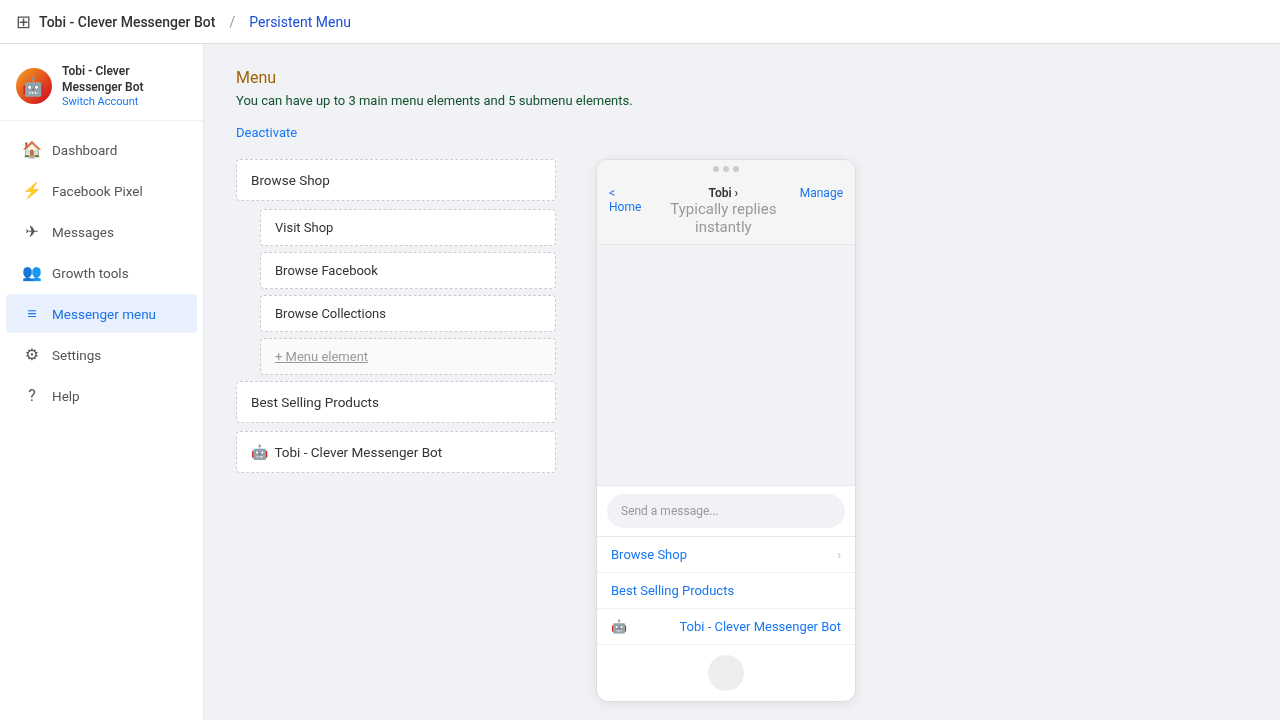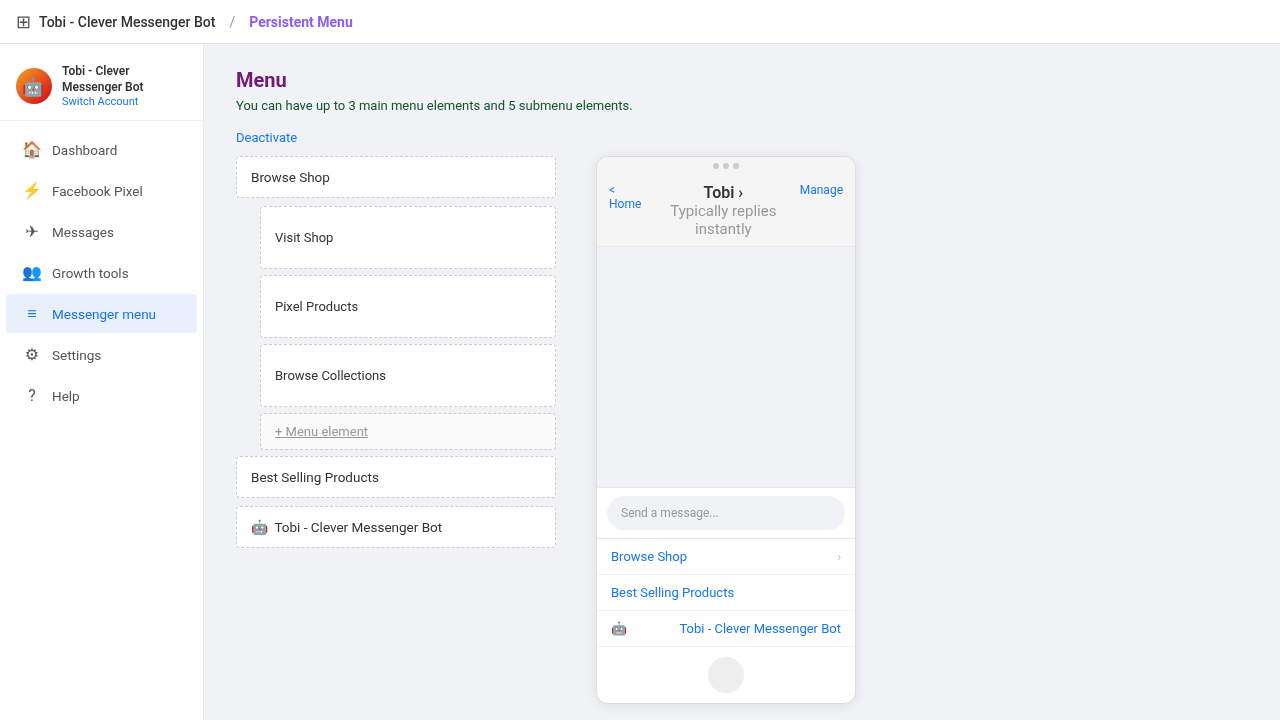--- a/index.html
+++ b/index.html
@@ -12,21 +12,21 @@
       height: 44px;
       display: flex;
       align-items: center;
       padding: 0 16px;
       gap: 8px;
       flex-shrink: 0;
     }
     .top-nav-icon { color: #555; font-size: 18px; }
     .top-nav-app { font-size: 14px; color: #333; font-weight: 500; }
     .top-nav-separator { color: #999; font-size: 14px; margin: 0 6px; }
-    .top-nav-page { font-size: 14px; color: #8b5cf6; font-weight: 700; }
+    .top-nav-page { font-size: 14px; color: #1d4ed8; font-weight: 400; }
 
     
     .layout { display: flex; flex: 1; overflow: hidden; }
 
     
     .sidebar {
       width: 204px;
       background: #fff;
       border-right: 1px solid #e8e8e8;
       display: flex;
@@ -72,23 +72,23 @@
     .sidebar-item .icon { font-size: 16px; width: 20px; text-align: center; }
 
     
     .main-content {
       flex: 1;
       padding: 24px 32px;
       overflow-y: auto;
       background: #f0f2f5;
     }
 
-    .page-title { font-size: 20px; font-weight: 700; color: #701a75; margin-bottom: 6px; }
+    .page-title { font-size: 16px; font-weight: 400; color: #a16207; margin-bottom: 6px; }
     .page-desc { font-size: 13px; color: #14532d; margin-bottom: 14px; }
-    .deactivate-link { font-size: 13px; color: #1877f2; cursor: pointer; text-decoration: none; display: inline-block; margin-bottom: 11px; }
+    .deactivate-link { font-size: 13px; color: #1877f2; cursor: pointer; text-decoration: none; display: inline-block; margin-bottom: 19px; }
 
     
     .menu-editor {
       display: flex;
       gap: 40px;
       align-items: flex-start;
     }
 
     .menu-left {
       flex: 0 0 320px;
@@ -102,21 +102,21 @@
       font-size: 13.5px;
       color: #333;
       margin-bottom: 8px;
       cursor: pointer;
       position: relative;
     }
 
     .menu-item-sub {
       border: 1.5px dashed #ccc;
       border-radius: 4px;
-      padding: 23px 14px;
+      padding: 10px 14px;
       background: #fff;
       font-size: 13px;
       color: #333;
       margin-bottom: 6px;
       margin-left: 24px;
       cursor: pointer;
     }
 
     .menu-item-add {
       border: 1.5px dashed #ccc;
@@ -146,21 +146,21 @@
     .phone-header {
       background: #f5f5f5;
       padding: 8px 12px;
       display: flex;
       align-items: flex-start;
       justify-content: space-between;
       border-bottom: 1px solid #e8e8e8;
     }
     .phone-header-back { font-size: 12px; color: #1877f2; }
     .phone-header-center { text-align: center; }
-    .phone-header-name { font-size: 16px; font-weight: 600; color: #333; }
+    .phone-header-name { font-size: 12px; font-weight: 600; color: #333; }
     .phone-header-sub { font-size: 15px; color: #999; }
     .phone-header-manage { font-size: 12px; color: #1877f2; }
 
     .phone-body {
       height: 240px;
       background: #f0f2f5;
     }
 
     .phone-input-area {
       padding: 8px 10px;
@@ -277,21 +277,21 @@
       <div class="menu-left">
 
         <div class="menu-item-main">
           <span>Browse Shop</span>
         </div>
 
         <div class="menu-item-sub">
           <span>Visit Shop</span>
         </div>
         <div class="menu-item-sub">
-          <span>Pixel Products</span>
+          <span>Browse Facebook</span>
         </div>
         <div class="menu-item-sub">
           <span>Browse Collections</span>
         </div>
         <div class="menu-item-add">
           <span>+ Menu element</span>
         </div>
 
         <div class="menu-item-main">
           <span>Best Selling Products</span>

